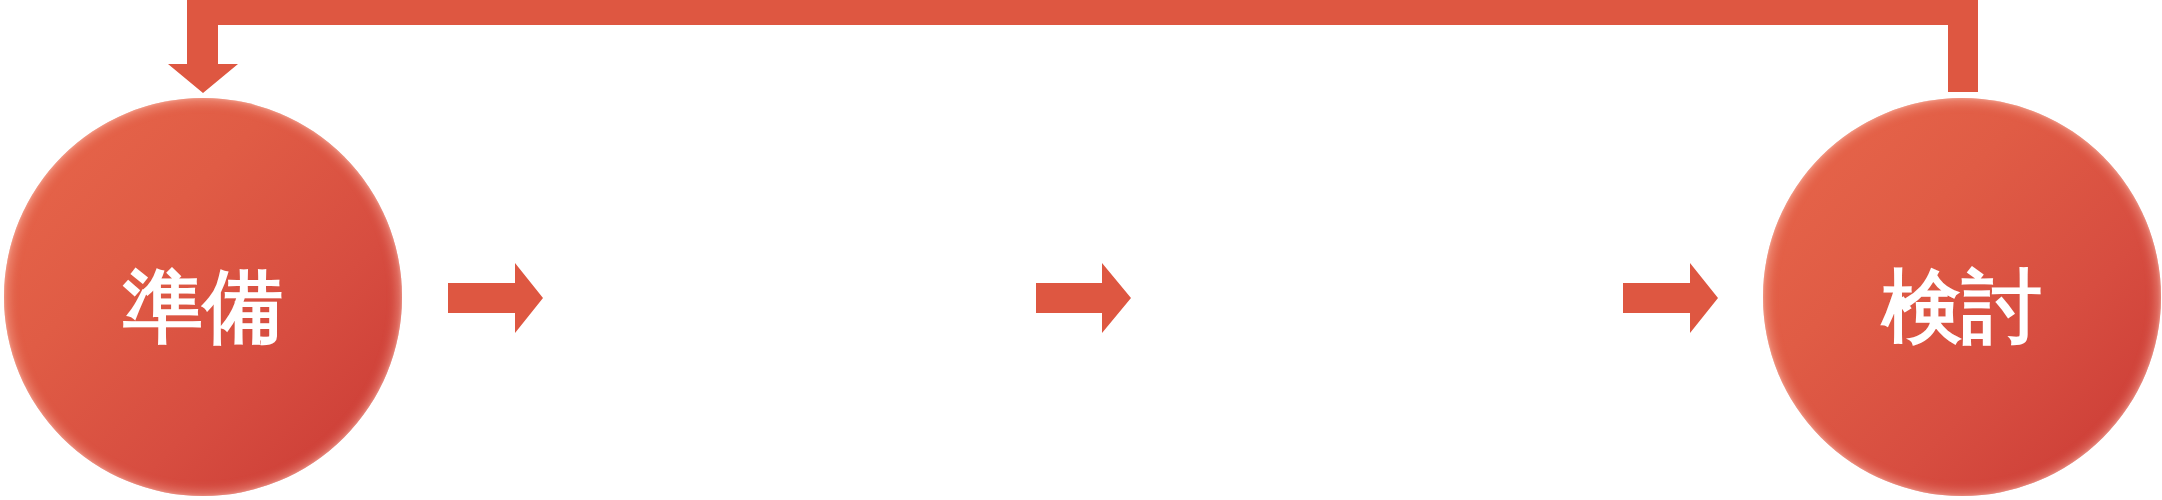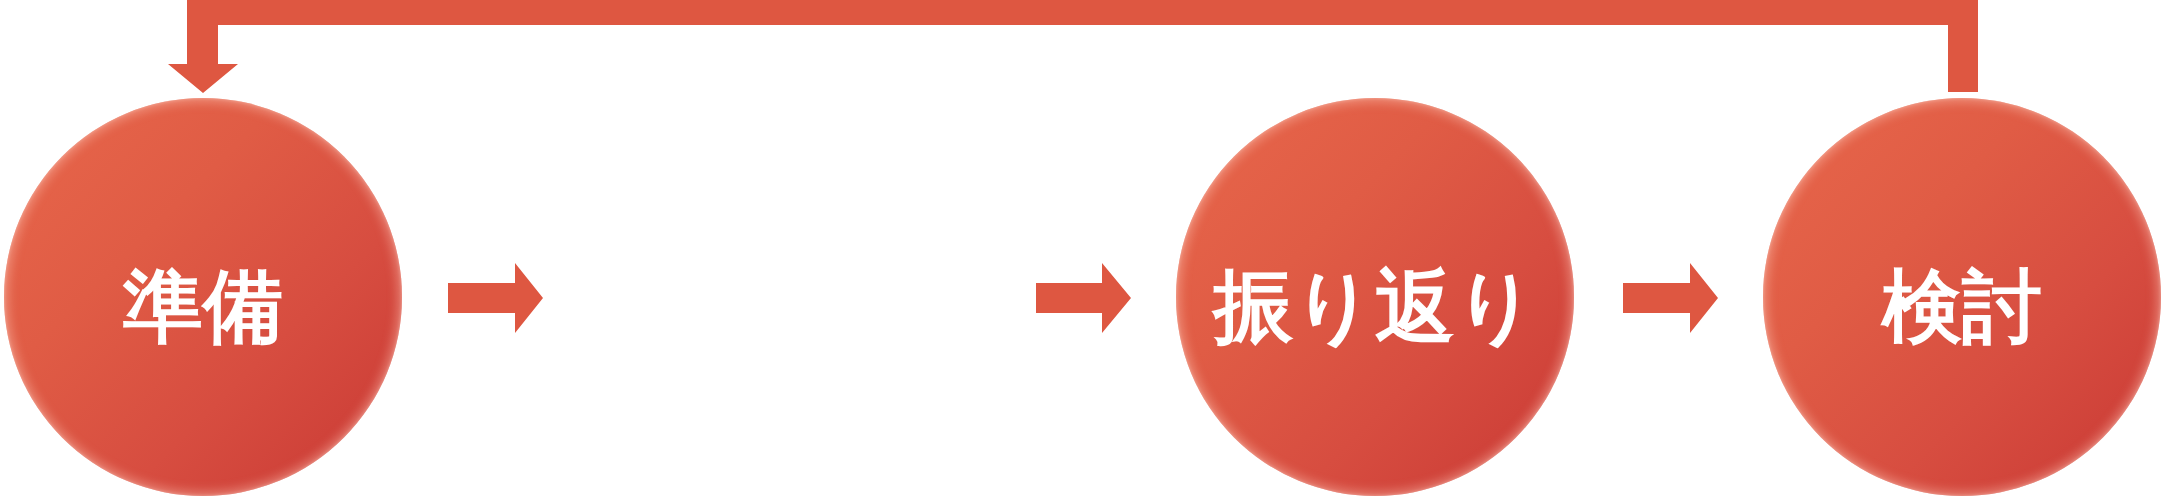--- a/index.html
+++ b/index.html
@@ -69,21 +69,18 @@
     <path fill="#DE5741" d="M1036 283 L1102 283 L1102 263 L1131 298 L1102 333 L1102 313 L1036 313 Z"></path>
 
     <path fill="#DE5741" d="M1623 283 L1690 283 L1690 263 L1718 298 L1690 333 L1690 313 L1623 313 Z"></path>
   </svg>
 
   <div class="step step-1">
     <span class="step-label">準備</span>
   </div>
 
 
-  <div class="step step-3">
-    <span class="step-label">振り返り</span>
-  </div>
 
   <div class="step step-4">
     <span class="step-label">検討</span>
   </div>
 
 </div>
 
 </body></html>

